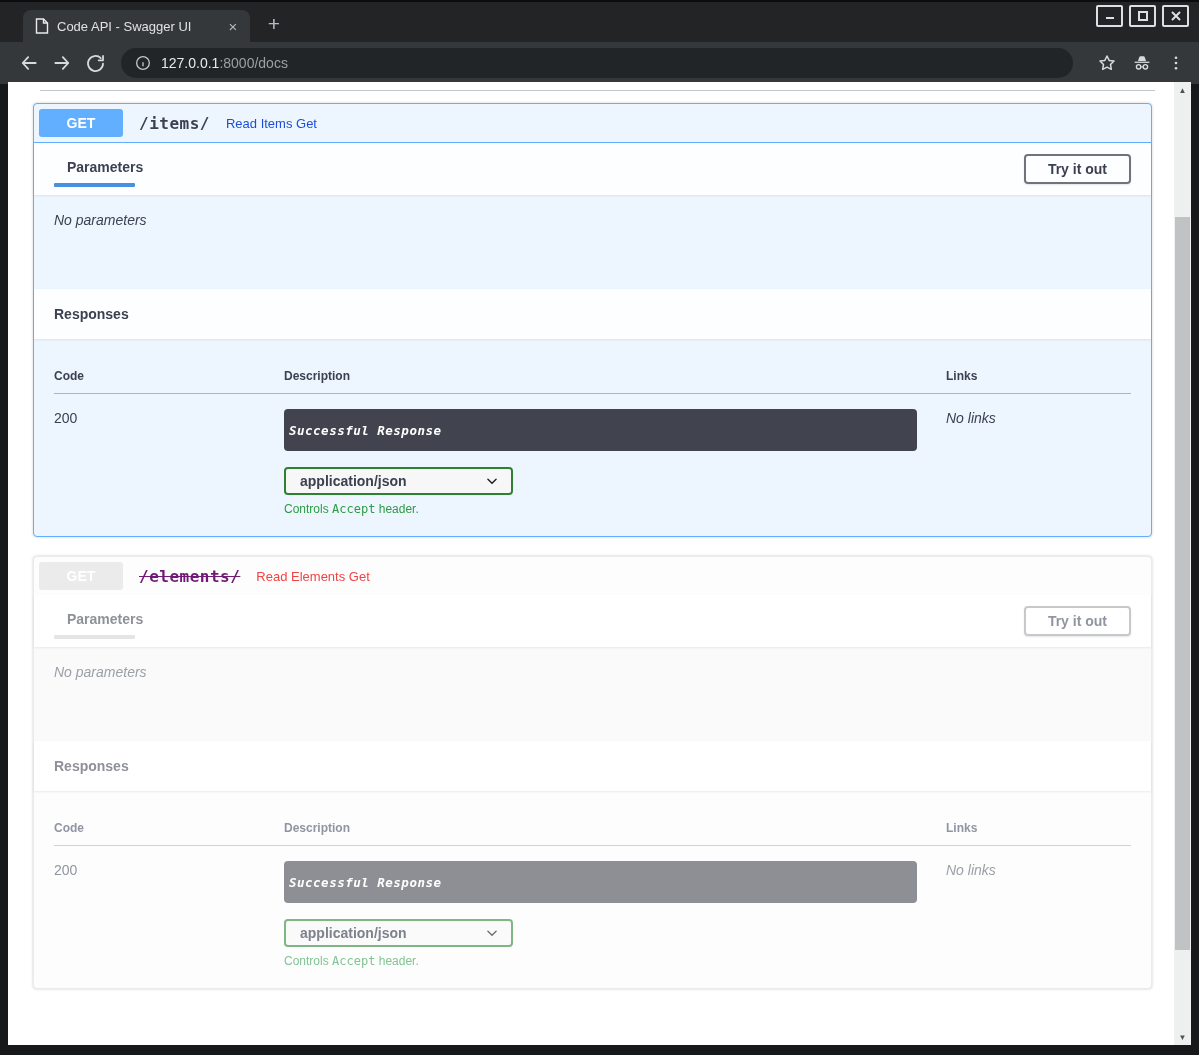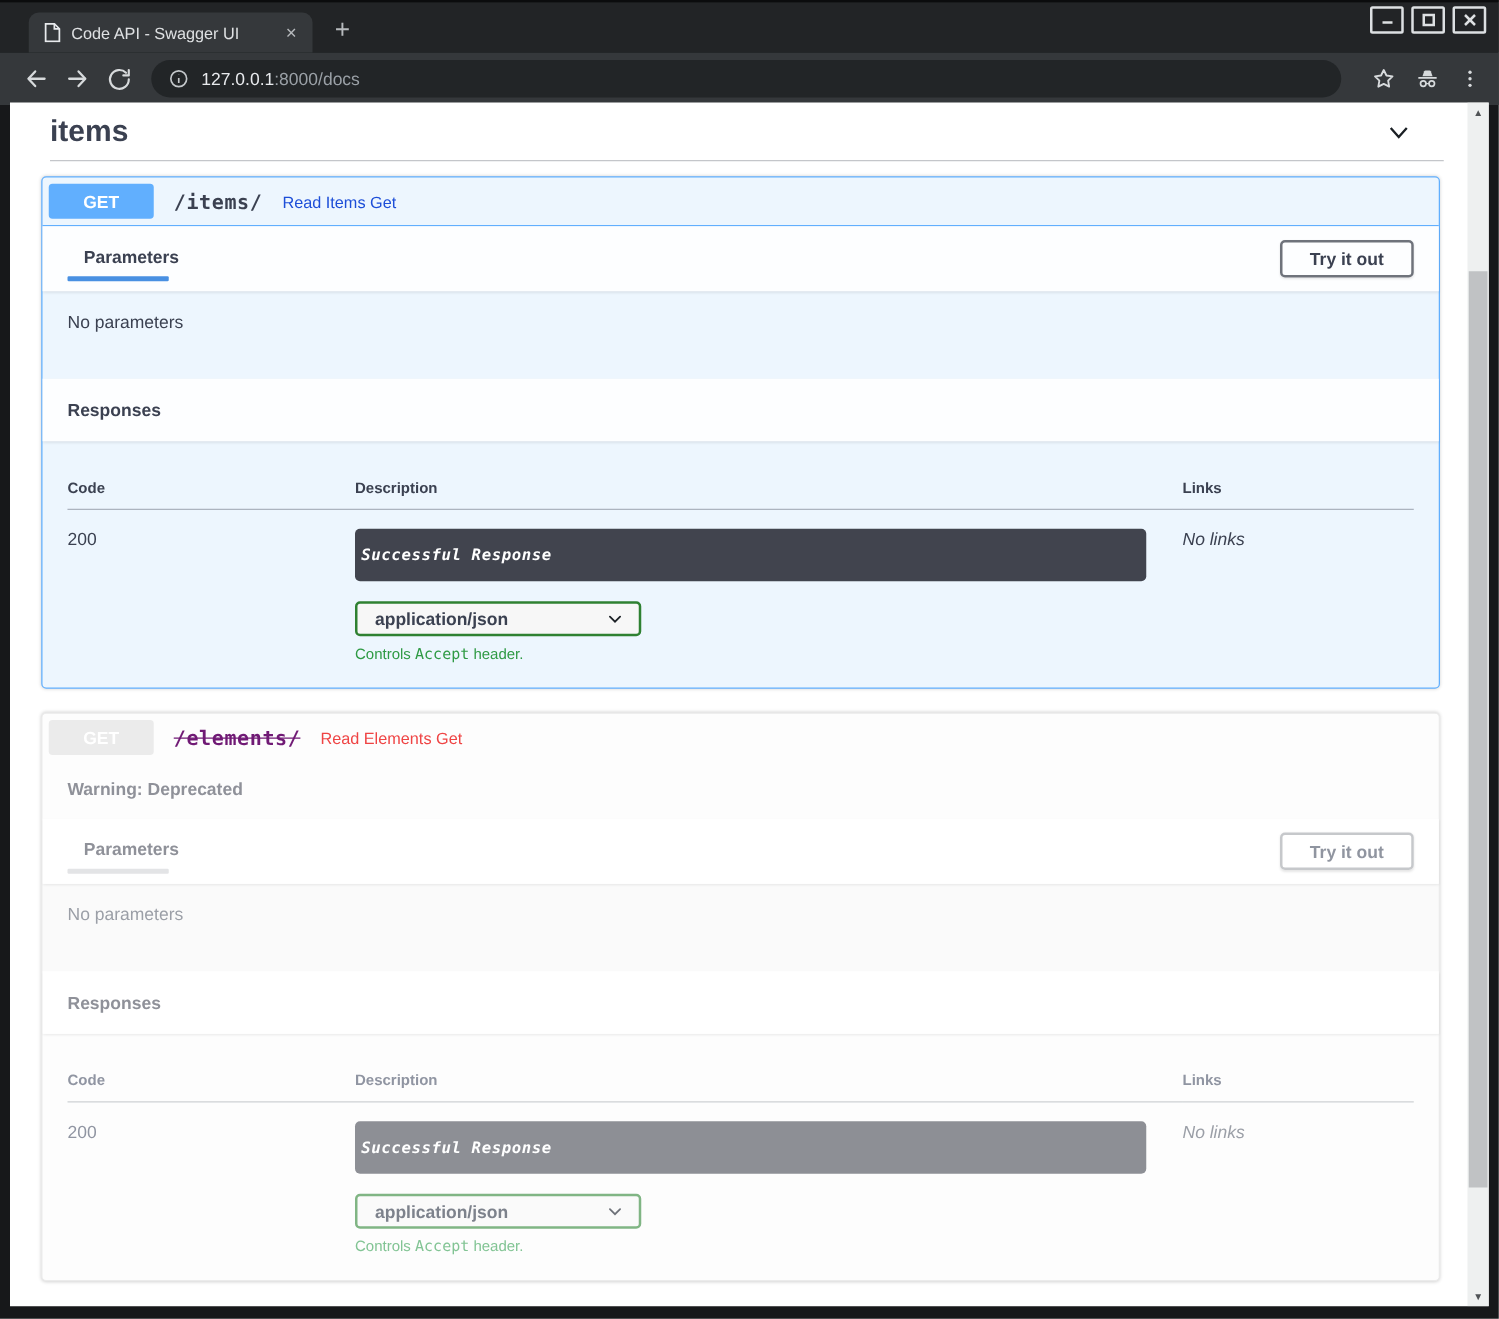--- a/index.html
+++ b/index.html
@@ -71,21 +71,21 @@
     box-shadow: 0 1px 2px rgba(0,0,0,.08);
   }
   .param-tab { display: flex; flex-direction: column; margin-top: 8px; }
   .param-tab-label { font-size: 14px; font-weight: bold; color: #3b4151; padding: 0 13px 8px; }
   .param-tab-bar { height: 4px; width: 81px; background: #4990e2; border-radius: 1px; }
   .btn-try {
     background: transparent; border: 2px solid #6f737b; border-radius: 4px; padding: 5px 22px;
     font-size: 14px; font-weight: bold; color: #3b4151; font-family: "Liberation Sans", sans-serif; cursor: pointer;
     box-shadow: 0 1px 2px rgba(0,0,0,.1);
   }
-  .no-params-wrap { padding: 16px 20px 36px; }
+  .no-params-wrap { padding: 16px 20px 60px; font-style: italic; }
   .no-params { font-size: 14px; color: #3b4151; }
   .responses-header { min-height: 50px; }
   .responses-title { font-size: 14px; font-weight: bold; color: #3b4151; }
   .responses-inner { padding: 10px 20px 20px; }
   table.responses-table { width: 100%; border-collapse: collapse; }
   .responses-table th { text-align: left; font-size: 12px; font-weight: bold; color: #3b4151; padding: 20px 0 10px; border-bottom: 1px solid rgba(59,65,81,.2); }
   .responses-table td { vertical-align: top; padding-top: 15px; }
   .col-code { width: 230px; }
   .col-desc { width: 662px; }
   .response-code { font-size: 14px; color: #3b4151; }
@@ -215,28 +215,20 @@
             <circle cx="12" cy="19" r="1.8"></circle>
           </svg>
       </span>
     </div>
   </div>
 </div>
 
 <div class="viewport">
   <div class="swagger">
 
-    <div class="tag-header">
-      <span class="tag-title">items</span>
-      <span class="tag-chevron">
-        <svg width="22" height="22" viewBox="0 0 24 24" fill="none" stroke="currentColor" stroke-width="2">
-            <polyline points="5 8 12 16 19 8"></polyline>
-          </svg>
-      </span>
-    </div>
     <div class="tag-divider"></div>
 
     <div class="opblock get">
       <div class="opblock-summary">
         <span class="method-badge">GET</span>
         <span class="op-path">/items/</span>
         <span class="op-summary-text">Read Items Get</span>
       </div>
       <div class="opblock-section-header">
         <div class="param-tab">
@@ -283,21 +275,20 @@
         </table>
       </div>
     </div>
 
     <div class="opblock deprecated">
       <div class="opblock-summary">
         <span class="method-badge">GET</span>
         <span class="op-path">/elements/</span>
         <span class="op-summary-text">Read Elements Get</span>
       </div>
-      <div class="op-warning">Warning: Deprecated</div>
       <div class="opblock-section-header">
         <div class="param-tab">
           <span class="param-tab-label">Parameters</span>
           <span class="param-tab-bar"></span>
         </div>
         <button class="btn-try">Try it out</button>
       </div>
       <div class="no-params-wrap">
         <span class="no-params">No parameters</span>
       </div>

